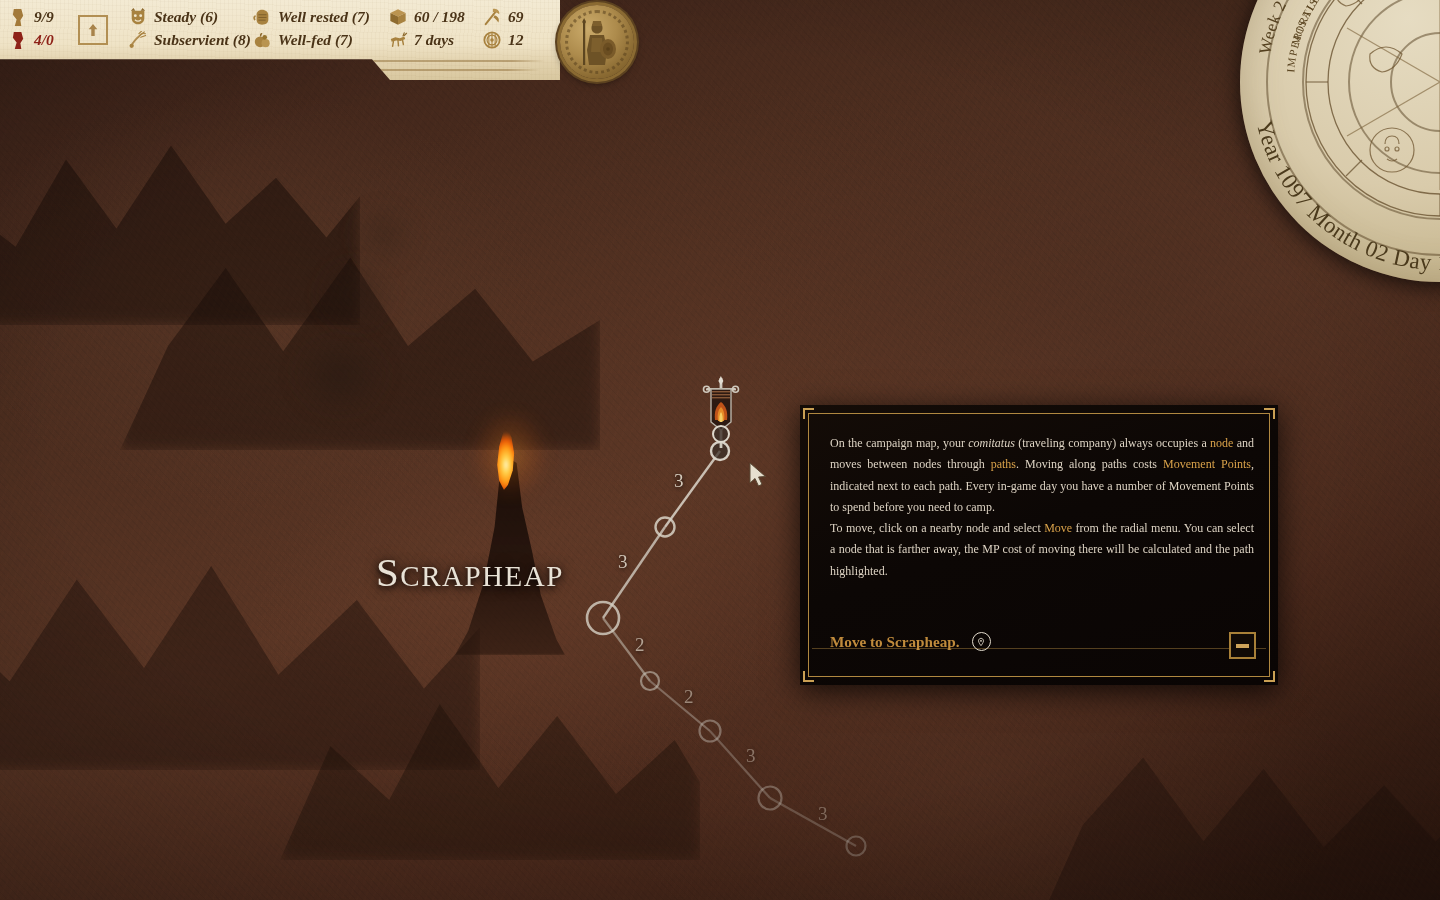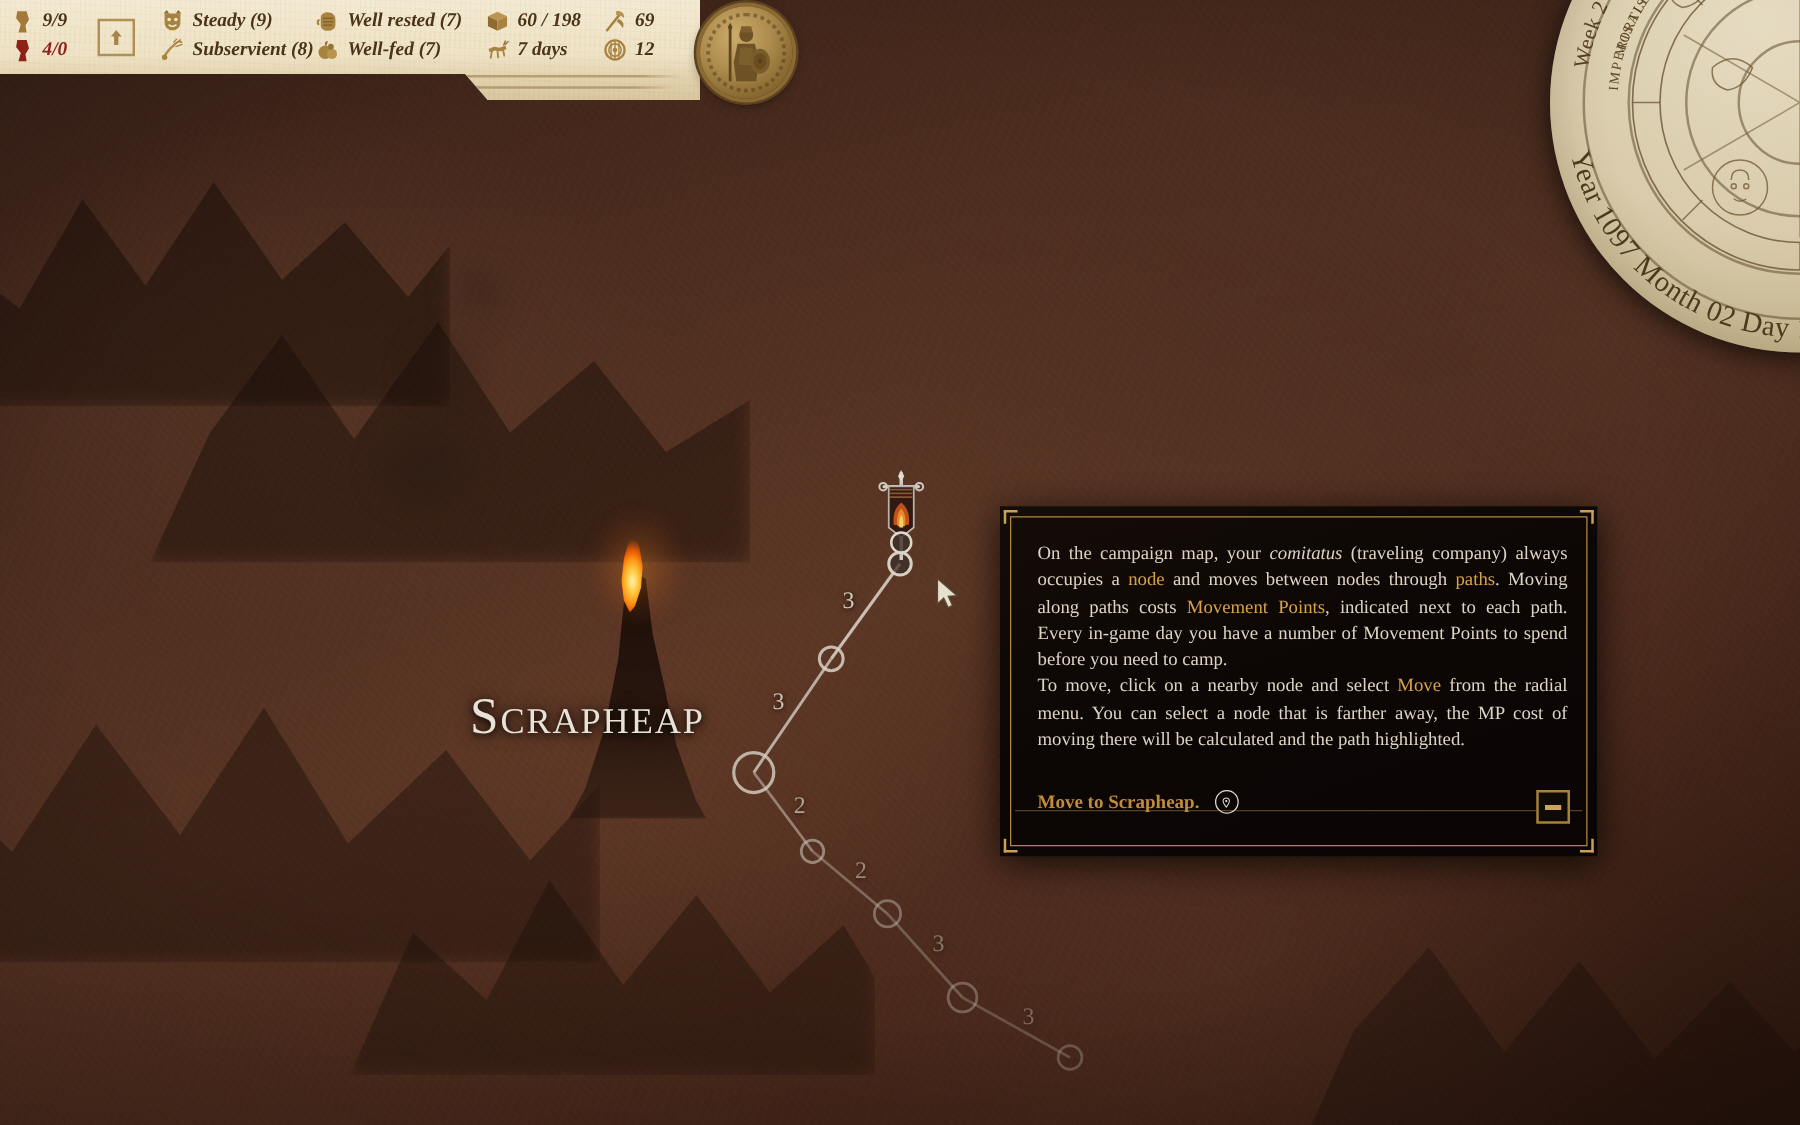--- a/index.html
+++ b/index.html
@@ -223,21 +223,21 @@
     border: 2px solid #caa054;
   }
   .pc-tl { left: 3px;  top: 3px;    border-right: none; border-bottom: none; }
   .pc-tr { right: 3px; top: 3px;    border-left: none;  border-bottom: none; }
   .pc-bl { left: 3px;  bottom: 3px; border-right: none; border-top: none; }
   .pc-br { right: 3px; bottom: 3px; border-left: none;  border-top: none; }
 
   .panel-body {
     position: absolute; left: 30px; top: 28px; right: 24px;
     font-family: "Liberation Serif", serif;
-    font-size: 15px;
+    font-size: 12px;
     line-height: 21.3px;
     color: #ded4c4;
     text-align: justify;
   }
   .panel-body p + p { }
   .hl { color: #d9a24a; }
   .it { font-style: italic; }
 
   .panel-footline {
     position: absolute; left: 12px; right: 12px; bottom: 36px;
@@ -376,21 +376,21 @@
       <div class="stat" style="left:128px; top:1px;">
         <span class="ico">
           <svg viewBox="0 0 20 20" width="18" height="18">
             <path d="M3 3 H17 V11 C17 16 13 18 10 18 C7 18 3 16 3 11 Z" fill="#a8823f"></path>
             <circle cx="7" cy="8.5" r="1.6" fill="#f1e7cd"></circle>
             <circle cx="13" cy="8.5" r="1.6" fill="#f1e7cd"></circle>
             <path d="M6.5 13 Q10 16 13.5 13" stroke="#f1e7cd" stroke-width="1.3" fill="none"></path>
             <path d="M2 3 L5 0 L7 3 Z M18 3 L15 0 L13 3 Z" fill="#8e6b2f"></path>
           </svg>
         </span>
-        <span>Steady (9)</span>
+        <span>Steady (6)</span>
       </div>
 
       <div class="stat" style="left:128px; top:24px;">
         <span class="ico">
           <svg viewBox="0 0 20 20" width="18" height="18">
             <path d="M2 17 C5 12 7 9 11 6" stroke="#b08c50" stroke-width="2.1" fill="none" stroke-linecap="round"></path>
             <path d="M11 6 C13 3 16 2 18 3" stroke="#b08c50" stroke-width="1.6" fill="none" stroke-linecap="round"></path>
             <path d="M12 5 L17 1 M13 7 L18.5 5 M11 3 L14 0" stroke="#a8823f" stroke-width="1.2" stroke-linecap="round"></path>
             <circle cx="3" cy="16.5" r="2.4" fill="#a8823f"></circle>
           </svg>

